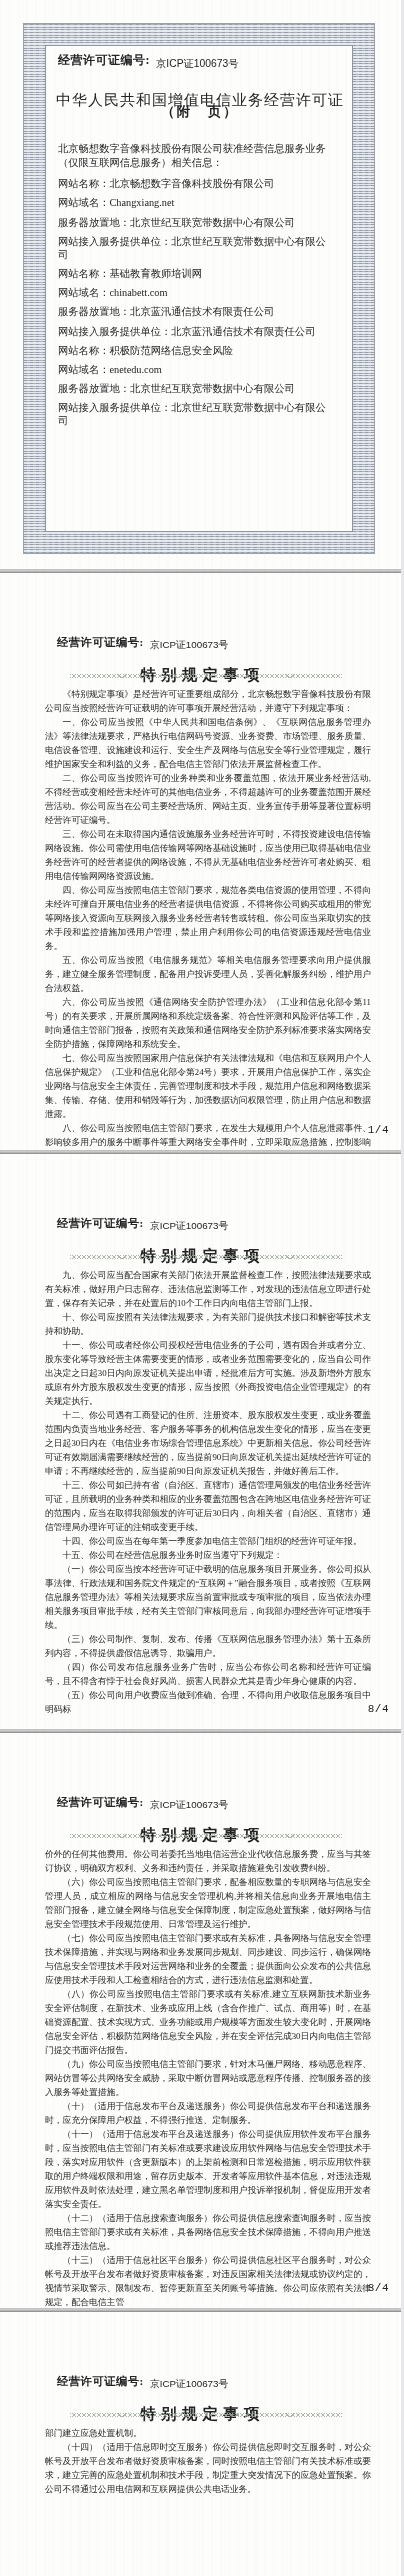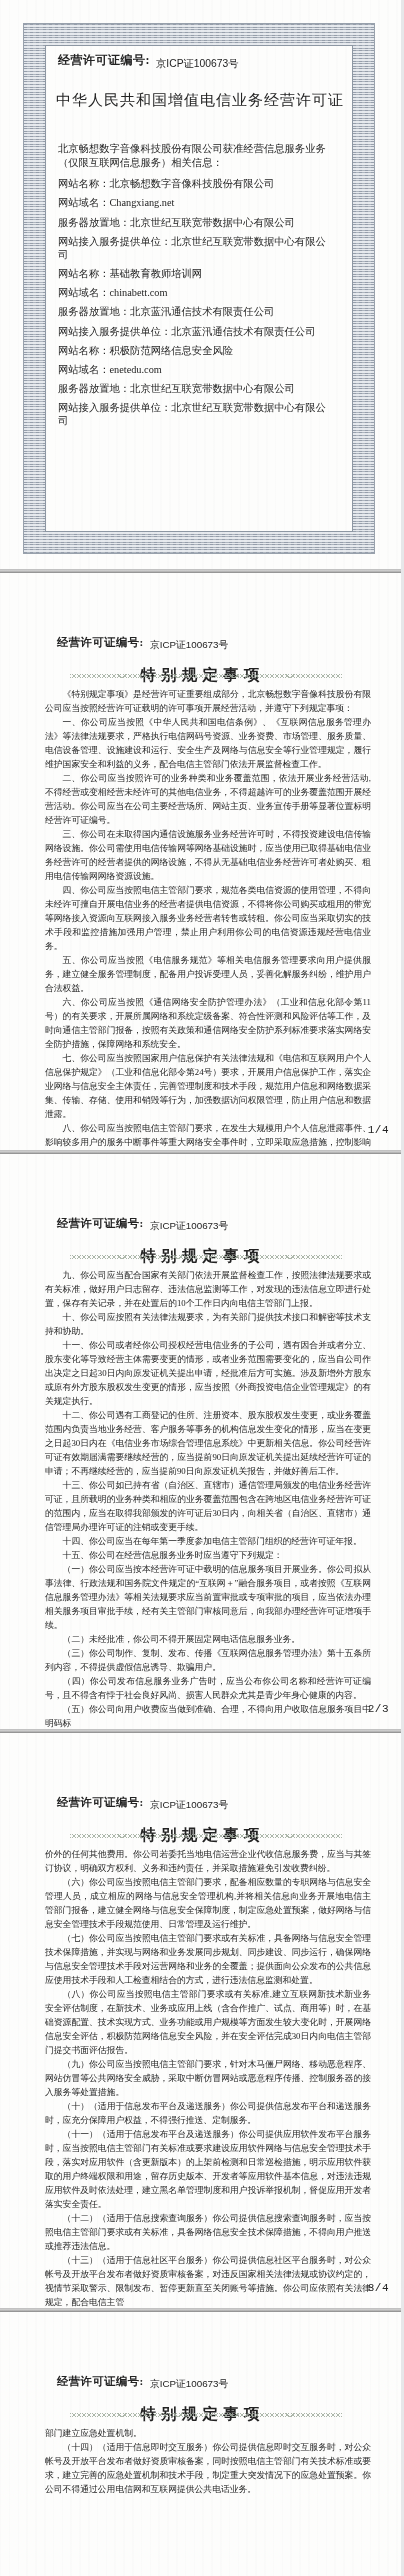--- a/index.html
+++ b/index.html
@@ -93,20 +93,21 @@
 
   <section class="page page--cert">
     <div class="cert-frame">
       <div class="cert-frame-inner"></div>
     </div>
     <div class="cert-no">
       <span class="lic-label">经营许可证编号:</span>
       <span class="lic-no">京ICP证100673号</span>
     </div>
     <h1 class="cert-title">中华人民共和国增值电信业务经营许可证</h1>
+    <div class="cert-sub">（附　页）</div>
     <div class="cert-body">
       <p class="cert-intro">北京畅想数字音像科技股份有限公司获准经营信息服务业务（仅限互联网信息服务）相关信息：</p>
       <div>
           <p class="cert-line">网站名称：北京畅想数字音像科技股份有限公司</p>
           <p class="cert-line">网站域名：Changxiang.net</p>
           <p class="cert-line">服务器放置地：北京世纪互联宽带数据中心有限公司</p>
           <p class="cert-line">网站接入服务提供单位：北京世纪互联宽带数据中心有限公司</p>
           <p class="cert-line">网站名称：基础教育教师培训网</p>
           <p class="cert-line">网站域名：chinabett.com</p>
           <p class="cert-line">服务器放置地：北京蓝汛通信技术有限责任公司</p>
@@ -153,26 +154,25 @@
     <div class="zigzag"></div>
     <div class="prov-body">
         <p class="para">九、你公司应当配合国家有关部门依法开展监督检查工作，按照法律法规要求或有关标准，做好用户日志留存、违法信息监测等工作，对发现的违法信息立即进行处置，保存有关记录，并在处置后的10个工作日内向电信主管部门上报。</p>
         <p class="para">十、你公司应按照有关法律法规要求，为有关部门提供技术接口和解密等技术支持和协助。</p>
         <p class="para">十一、你公司或者经你公司授权经营电信业务的子公司，遇有因合并或者分立、股东变化等导致经营主体需要变更的情形，或者业务范围需要变化的，应当自公司作出决定之日起30日内向原发证机关提出申请，经批准后方可实施。涉及新增外方股东或原有外方股东股权发生变更的情形，应当按照《外商投资电信企业管理规定》的有关规定执行。</p>
         <p class="para">十二、你公司遇有工商登记的住所、注册资本、股东股权发生变更，或业务覆盖范围内负责当地业务经营、客户服务等事务的机构信息发生变化的情形，应当在变更之日起30日内在《电信业务市场综合管理信息系统》中更新相关信息。你公司经营许可证有效期届满需要继续经营的，应当提前90日向原发证机关提出延续经营许可证的申请；不再继续经营的，应当提前90日向原发证机关报告，并做好善后工作。</p>
         <p class="para">十三、你公司如已持有省（自治区、直辖市）通信管理局颁发的电信业务经营许可证，且所载明的业务种类和相应的业务覆盖范围包含在跨地区电信业务经营许可证的范围内，应当在取得我部颁发的许可证后30日内，向相关省（自治区、直辖市）通信管理局办理许可证的注销或变更手续。</p>
         <p class="para">十四、你公司应当在每年第一季度参加电信主管部门组织的经营许可证年报。</p>
         <p class="para">十五、你公司在经营信息服务业务时应当遵守下列规定：</p>
         <p class="para">（一）你公司应当按本经营许可证中载明的信息服务项目开展业务。你公司拟从事法律、行政法规和国务院文件规定的“互联网＋”融合服务项目，或者按照《互联网信息服务管理办法》等相关法规要求应当前置审批或专项审批的项目，应当依法办理相关服务项目审批手续，经有关主管部门审核同意后，向我部办理经营许可证增项手续。</p>
-        <p class="para">（二）未经批准，你公司不得开展固定网电话信息服务业务。</p>
         <p class="para">（三）你公司制作、复制、发布、传播《互联网信息服务管理办法》第十五条所列内容，不得提供虚假信息诱导、欺骗用户。</p>
         <p class="para">（四）你公司发布信息服务业务广告时，应当公布你公司名称和经营许可证编号，且不得含有悖于社会良好风尚、损害人民群众尤其是青少年身心健康的内容。</p>
         <p class="para">（五）你公司向用户收费应当做到准确、合理，不得向用户收取信息服务项目中明码标</p>
       </div>
-    <div class="page-num">2/3</div>
+    <div class="page-num">8/4</div>
   </section>
 
   <div class="divider"></div>
 
   <section class="page page--prov4">
     <div class="prov-header">
       <span class="lic-label">经营许可证编号:</span>
       <span class="lic-no">京ICP证100673号</span>
     </div>
     <h2 class="prov-title">特别规定事项</h2>

